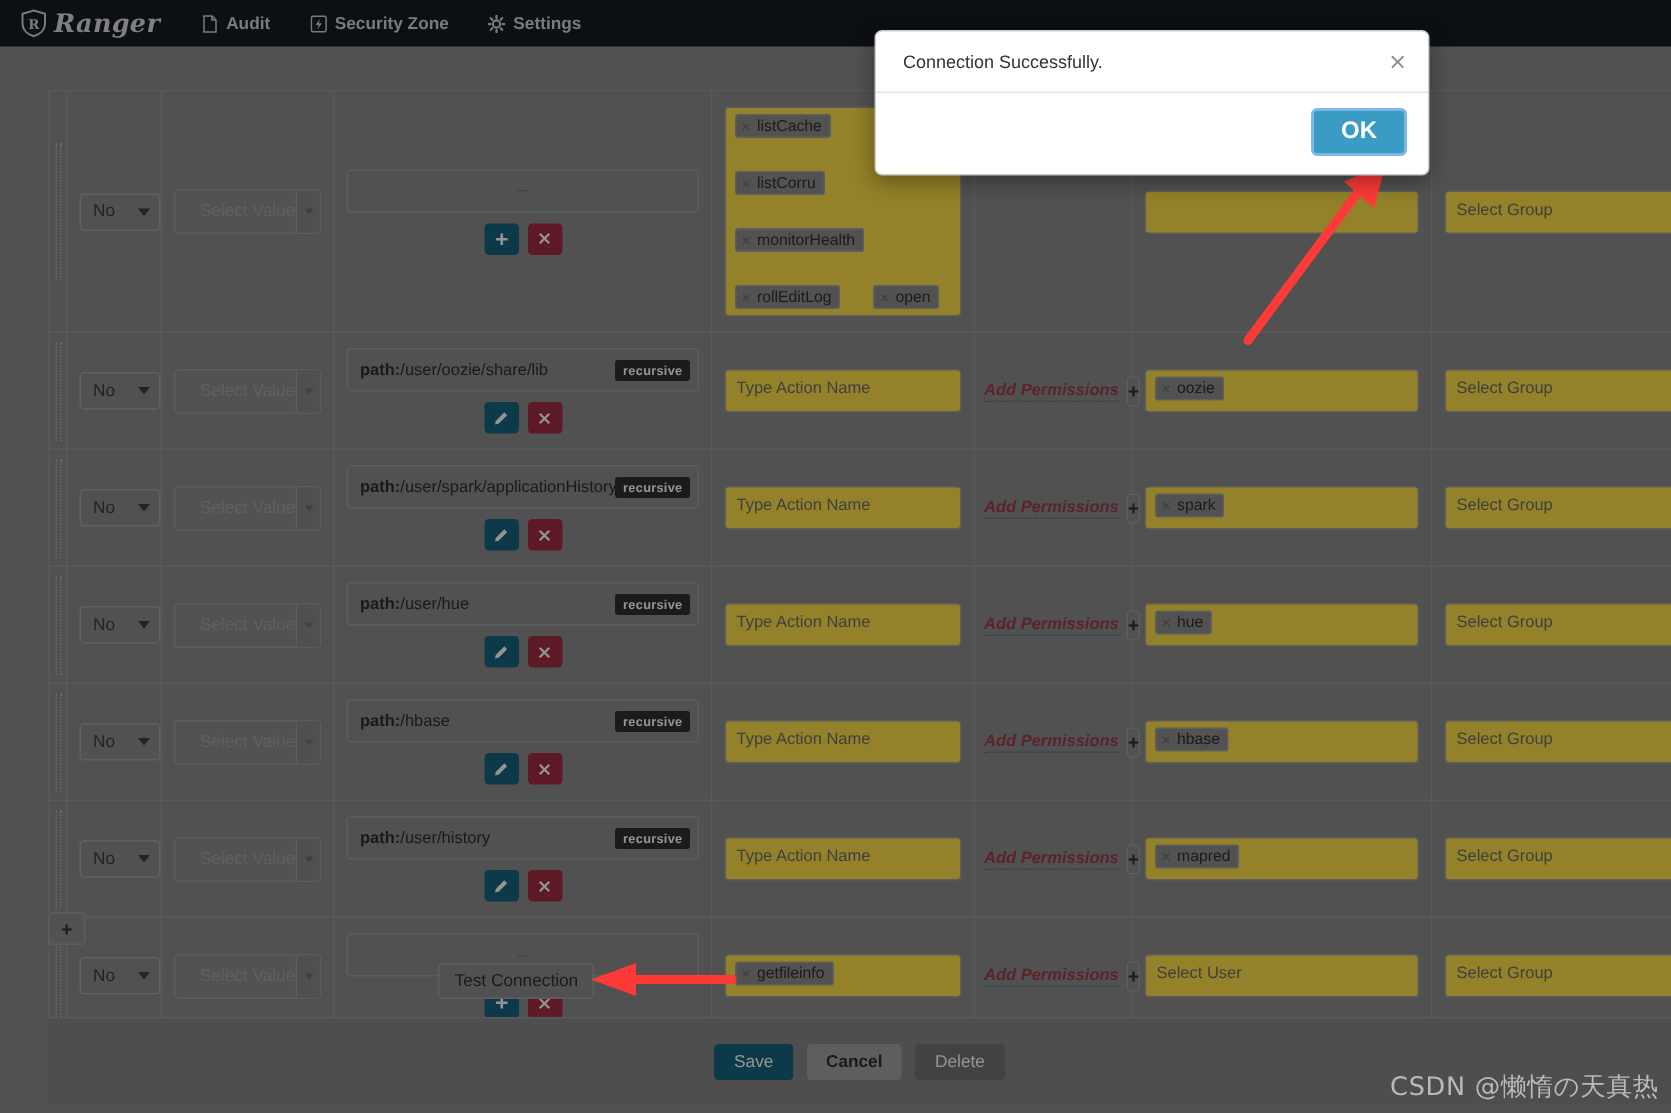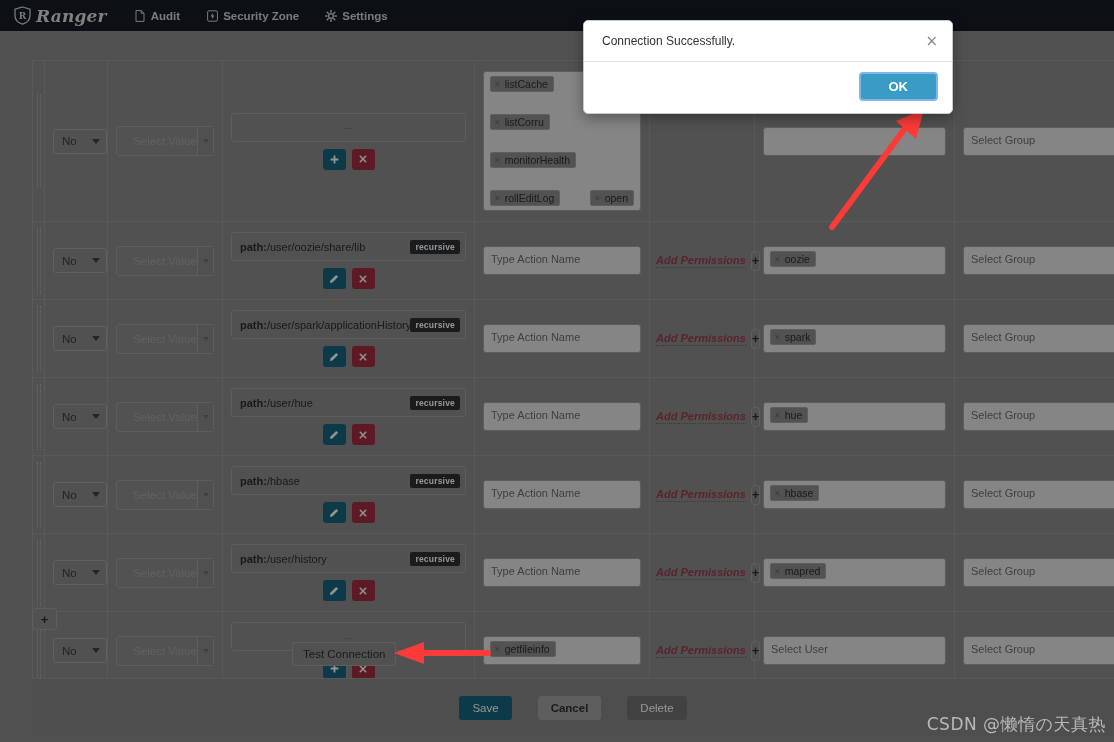--- a/index.html
+++ b/index.html
@@ -145,23 +145,23 @@
     width: 23px; height: 21px; border-radius: 3px; border: none;
     display: flex; align-items: center; justify-content: center;
     color: #ffffff; font-size: 10px; cursor: pointer; line-height: 1;
   }
   .sq-btn.blue { background: #16657f; }
   .sq-btn.red  { background: #a02c3f; }
   .sq-btn svg { display: block; }
 
   .tagbox {
     width: 100%; min-height: 29px; border: 1px solid #a0a0a0; border-radius: 3px;
-    background: #e5e5e5; padding: 4px 6px;
+    background: #fde047; padding: 4px 6px;
     display: flex; flex-wrap: wrap; align-content: flex-start; gap: 22px;
-    font-size: 11px; color: #6e6e6e; align-items: center; justify-content: space-between;
+    font-size: 11px; color: #6e6e6e; align-items: center;
   }
   .tagbox.tall { min-height: 80px; }
   .tagbox .ph { color: #6e6e6e; padding: 2px 1px; }
   .chip {
     display: inline-flex; align-items: center; gap: 4px;
     border: 1px solid #a3a3a3; border-radius: 2px; background: #8e8e8e;
     padding: 1px 5px 1px 3px; font-size: 10.5px; color: #2f2f2f;
   }
   .chip .x { font-size: 8px; color: #6a6a6a; }
 
@@ -185,21 +185,21 @@
     font-size: 13px; font-weight: bold; color: #26303a; cursor: pointer;
   }
   .test-conn {
     position: absolute; left: 270px; top: 582px;
     padding: 5px 10px; border: 1px solid #a3a3a3; border-radius: 3px;
     background: #8c8c8c; font-size: 11.5px; color: #2f2f2f; cursor: pointer;
   }
   .footer {
     position: absolute; left: 10px; right: 0; top: 618px; height: 58px;
     background: #878787; border-top: 1px solid #9a9a9a;
-    display: flex; align-items: center; justify-content: center; gap: 26px;
+    display: flex; align-items: center; justify-content: center; gap: 9px;
   }
   .fbtn {
     padding: 5px 12px; border-radius: 3px; font-size: 11.5px; cursor: pointer;
     border: 1px solid transparent;
   }
   .fbtn.save { background: #16657f; color: #ffffff; }
   .fbtn.cancel { background: #a3a3a3; color: #2f2f2f; border-color: #a3a3a3; font-weight: bold; }
   .fbtn.delete { background: #737373; color: #ffffff; text-align: right; }
 
   .watermark {
@@ -218,22 +218,22 @@
     display: flex; align-items: flex-start; justify-content: space-between;
     padding: 13px 14px 12px 18px; border-bottom: 1px solid #e5e5e5;
   }
   .modal-msg { font-size: 12px; color: #333333; }
   .modal-x {
     font-size: 15px; color: #8b8b8b; cursor: pointer; line-height: 1;
     font-family: "DejaVu Sans", sans-serif;
   }
   .modal-foot { padding: 10px 14px 12px; display: flex; justify-content: flex-end; }
   .ok-btn {
-    background: #3a9bc4; color: #ffffff; font-size: 13px; font-weight: bold;
-    border: 2px solid #7fb8e8; border-radius: 4px; padding: 5px 28px; cursor: pointer;
+    background: #3a9bc4; color: #ffffff; font-size: 16px; font-weight: bold;
+    border: 2px solid #7fb8e8; border-radius: 4px; padding: 5px 18px; cursor: pointer;
   }
 
   
   .arrow { position: absolute; z-index: 45; pointer-events: none; }
 </style>
 </head>
 <body>
 
 <div id="root">
 

